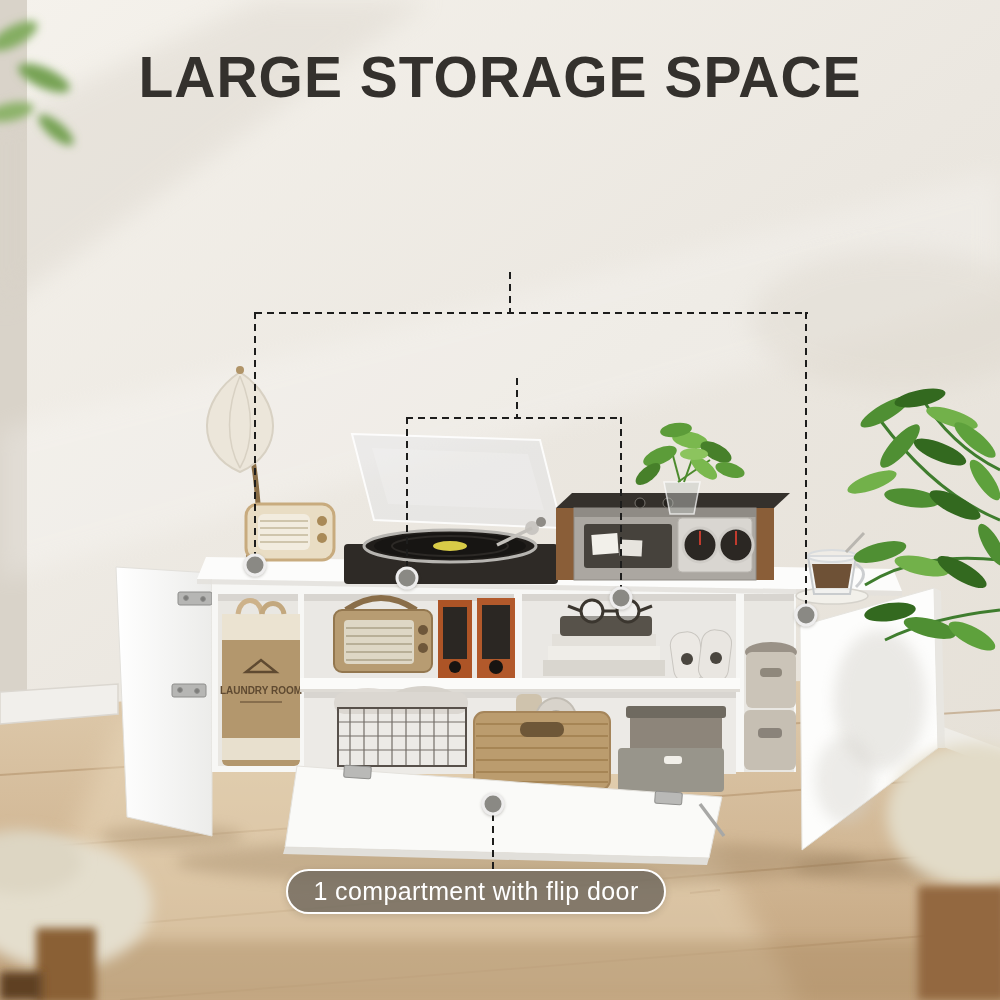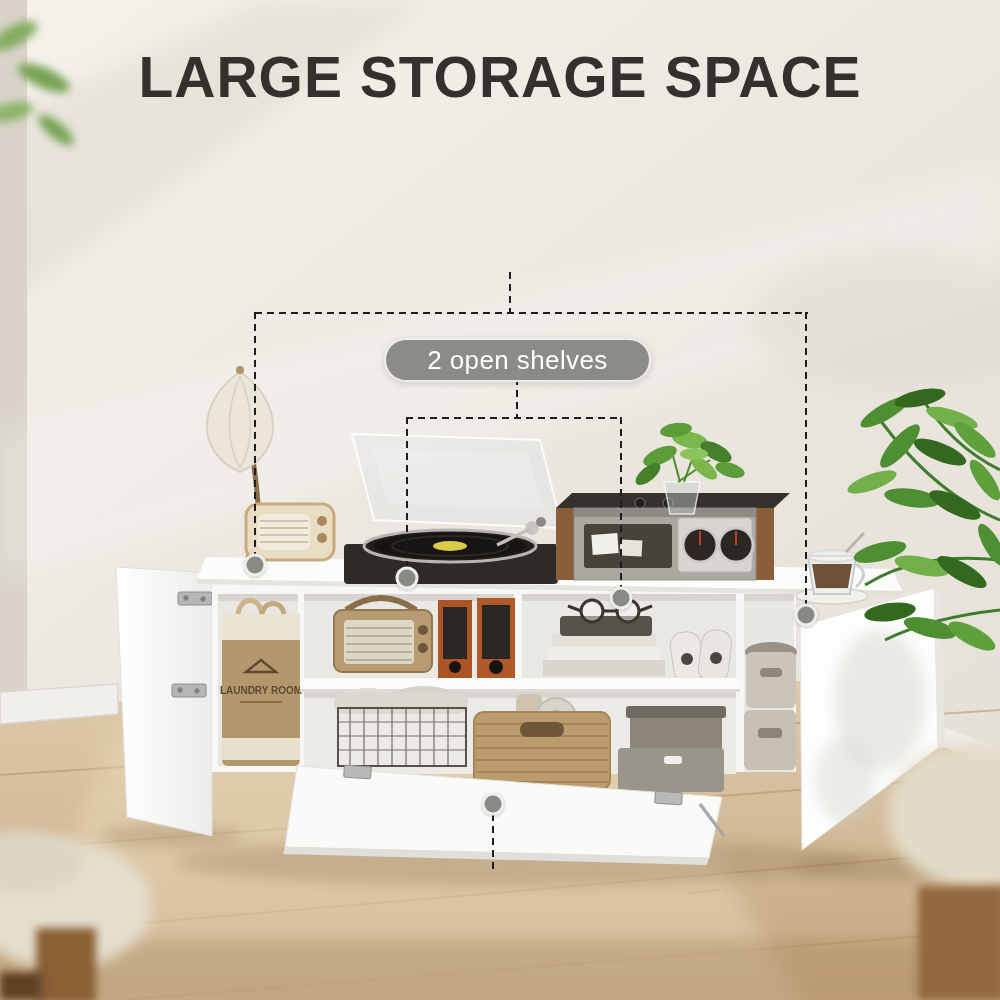--- a/index.html
+++ b/index.html
@@ -373,16 +373,16 @@
   <div class="vline" style="left:516px;top:378px;height:40px;"></div>
   <div class="hline" style="left:406px;top:417px;width:216px;"></div>
   <div class="vline" style="left:406px;top:417px;height:152px;"></div>
   <div class="vline" style="left:620px;top:417px;height:172px;"></div>
   <div class="dot" style="left:407px;top:578px;"></div>
   <div class="dot" style="left:621px;top:598px;"></div>
 
   <div class="vline" style="left:492px;top:814px;height:56px;"></div>
   <div class="dot" style="left:493px;top:804px;"></div>
 
-  <div class="pill pill--shelves">2 open shelves</div>
+  <div class="pill pill--ghost">1 compartment with flip door</div>
 </div>
 
 </div>
 
 </body></html>

